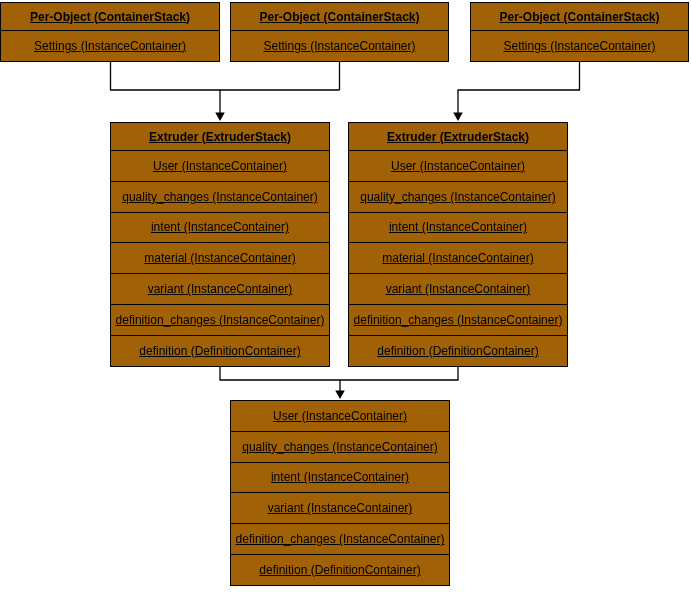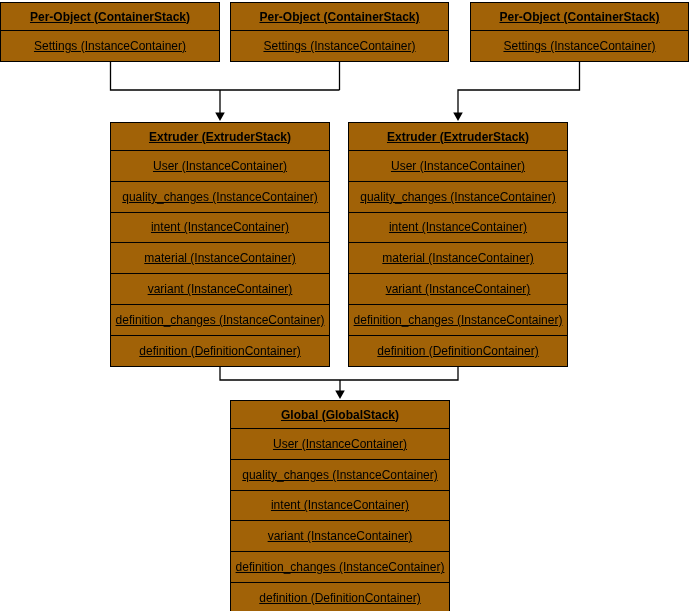--- a/index.html
+++ b/index.html
@@ -117,21 +117,20 @@
         <div class="box-row">quality_changes (InstanceContainer)</div>
         <div class="box-row">intent (InstanceContainer)</div>
         <div class="box-row">material (InstanceContainer)</div>
         <div class="box-row">variant (InstanceContainer)</div>
         <div class="box-row">definition_changes (InstanceContainer)</div>
         <div class="box-row">definition (DefinitionContainer)</div>
       </div>
   </div>
 
   <div class="stack-box" style="left:230px; top:400px; width:220px;">
-    <div class="box-header">Global (GlobalStack)</div>
     <div class="box-rows">
         <div class="box-row">User (InstanceContainer)</div>
         <div class="box-row">quality_changes (InstanceContainer)</div>
         <div class="box-row">intent (InstanceContainer)</div>
         <div class="box-row">variant (InstanceContainer)</div>
         <div class="box-row">definition_changes (InstanceContainer)</div>
         <div class="box-row">definition (DefinitionContainer)</div>
       </div>
   </div>
 

